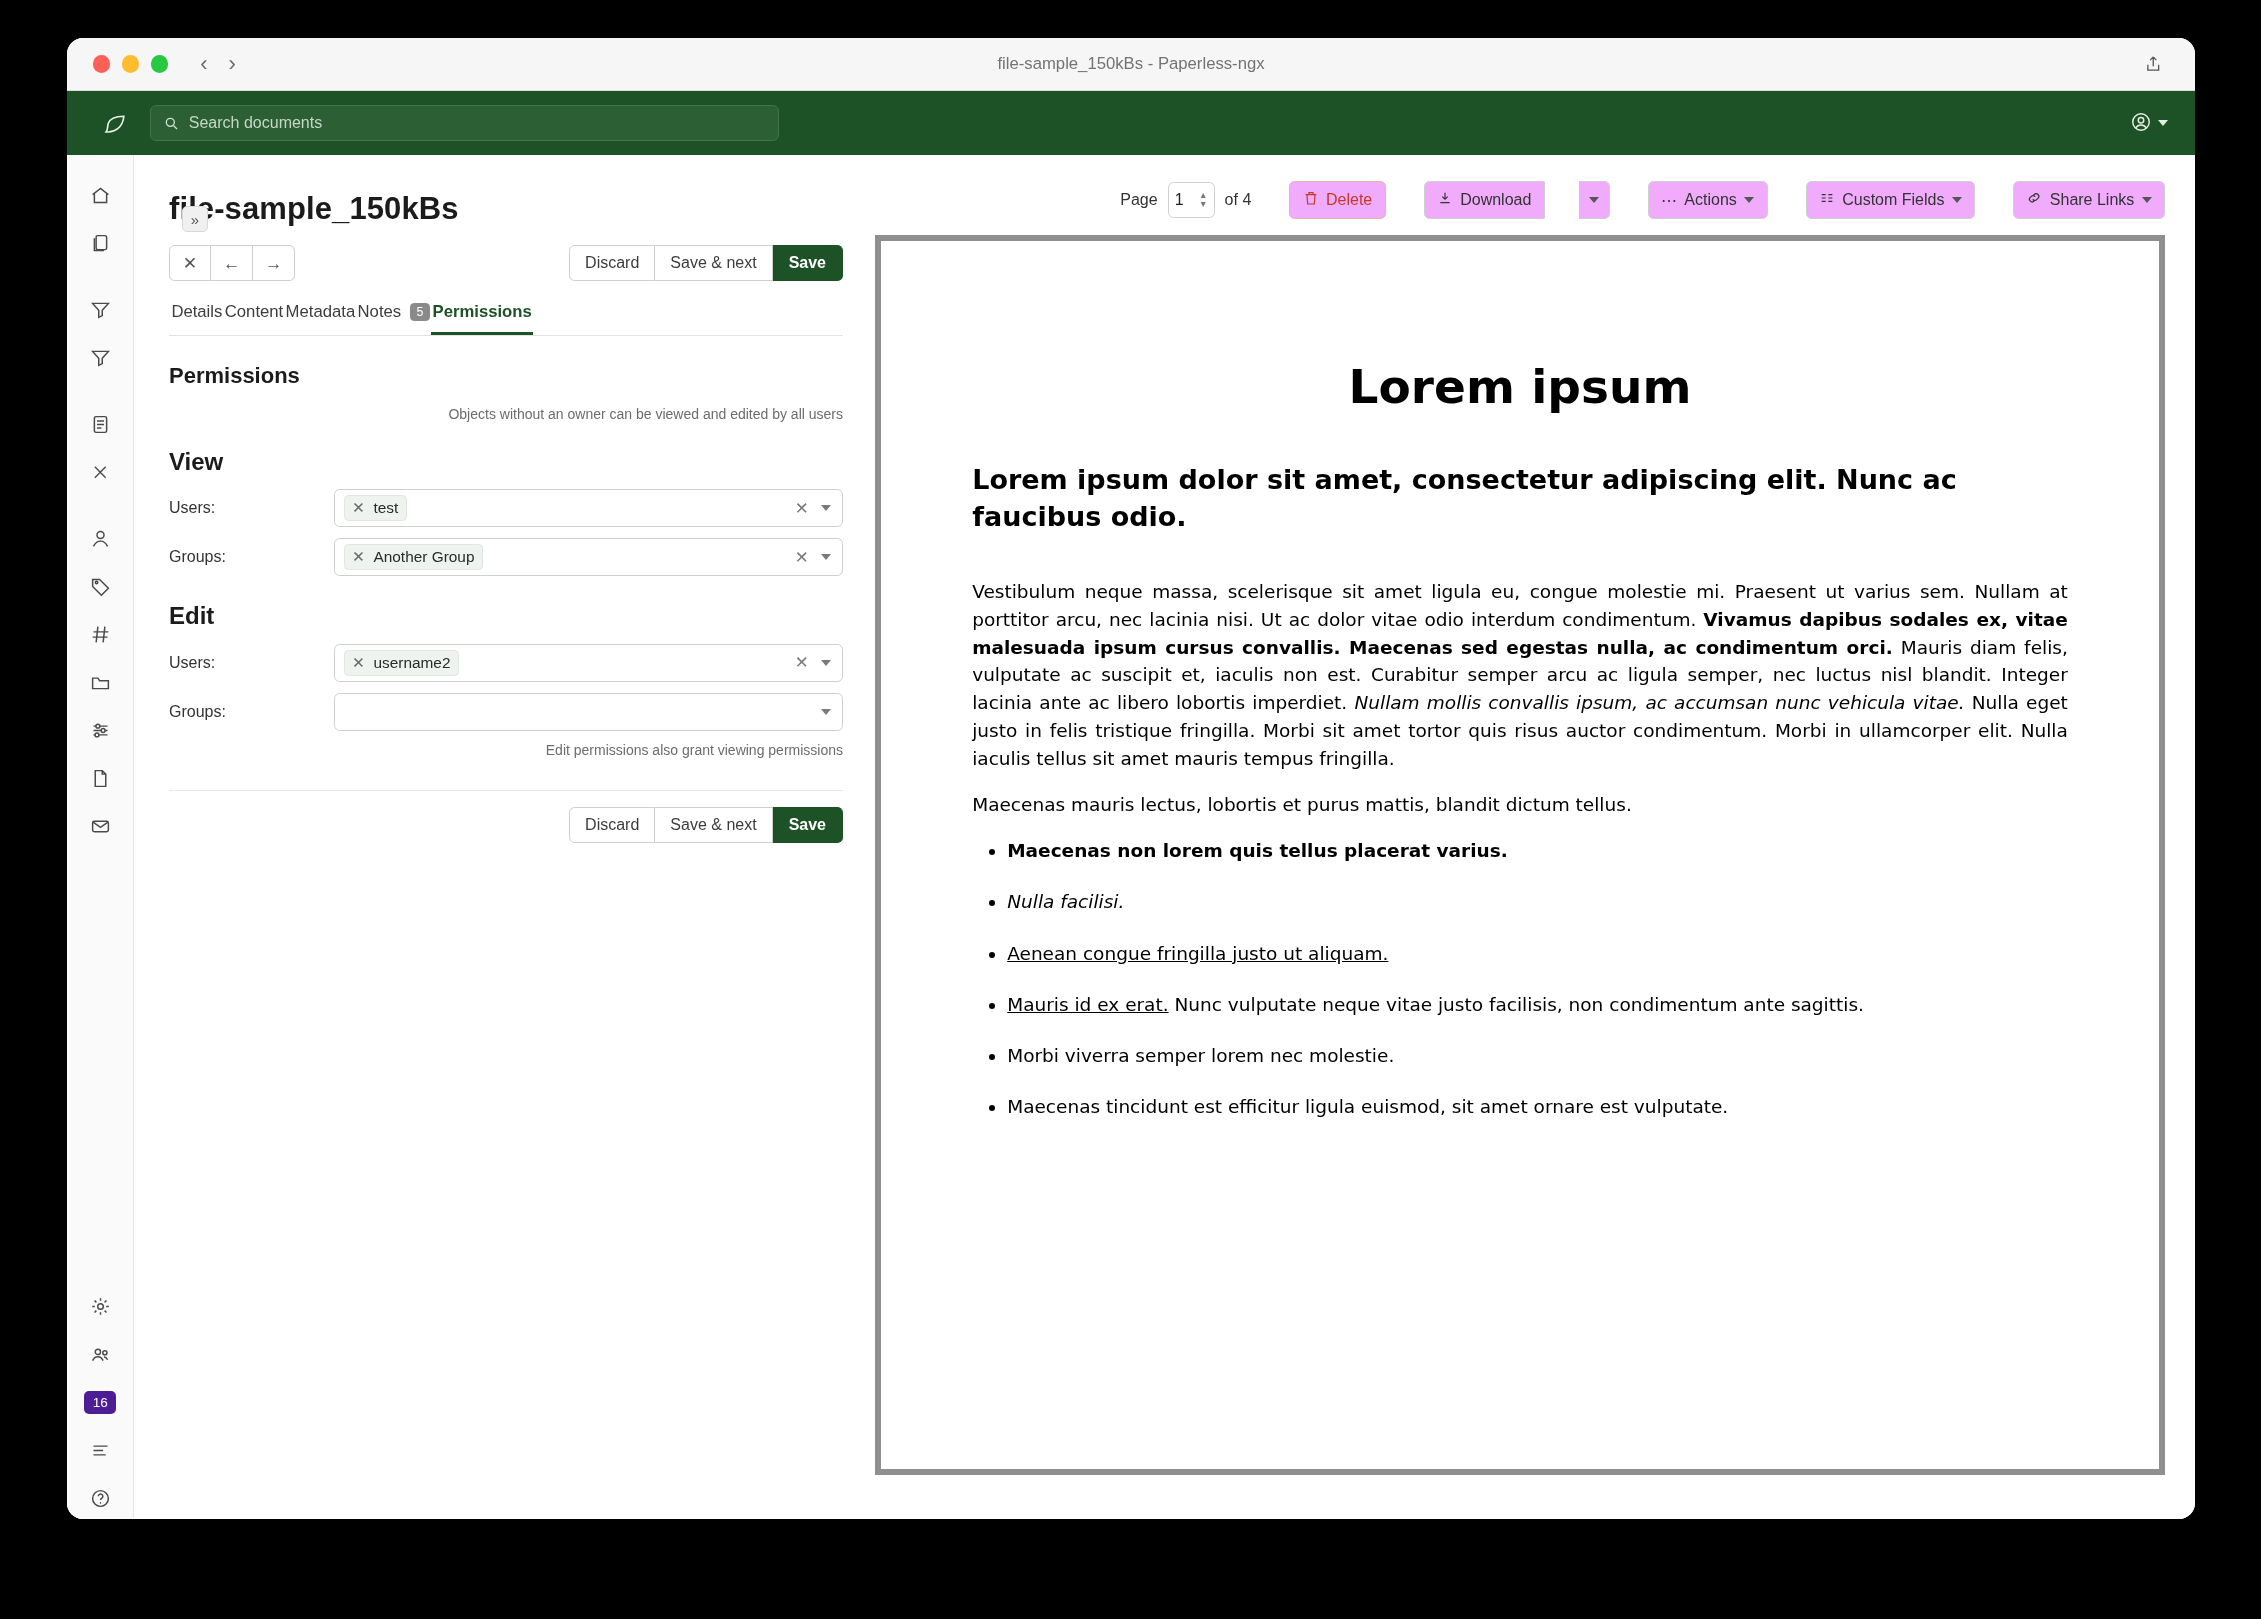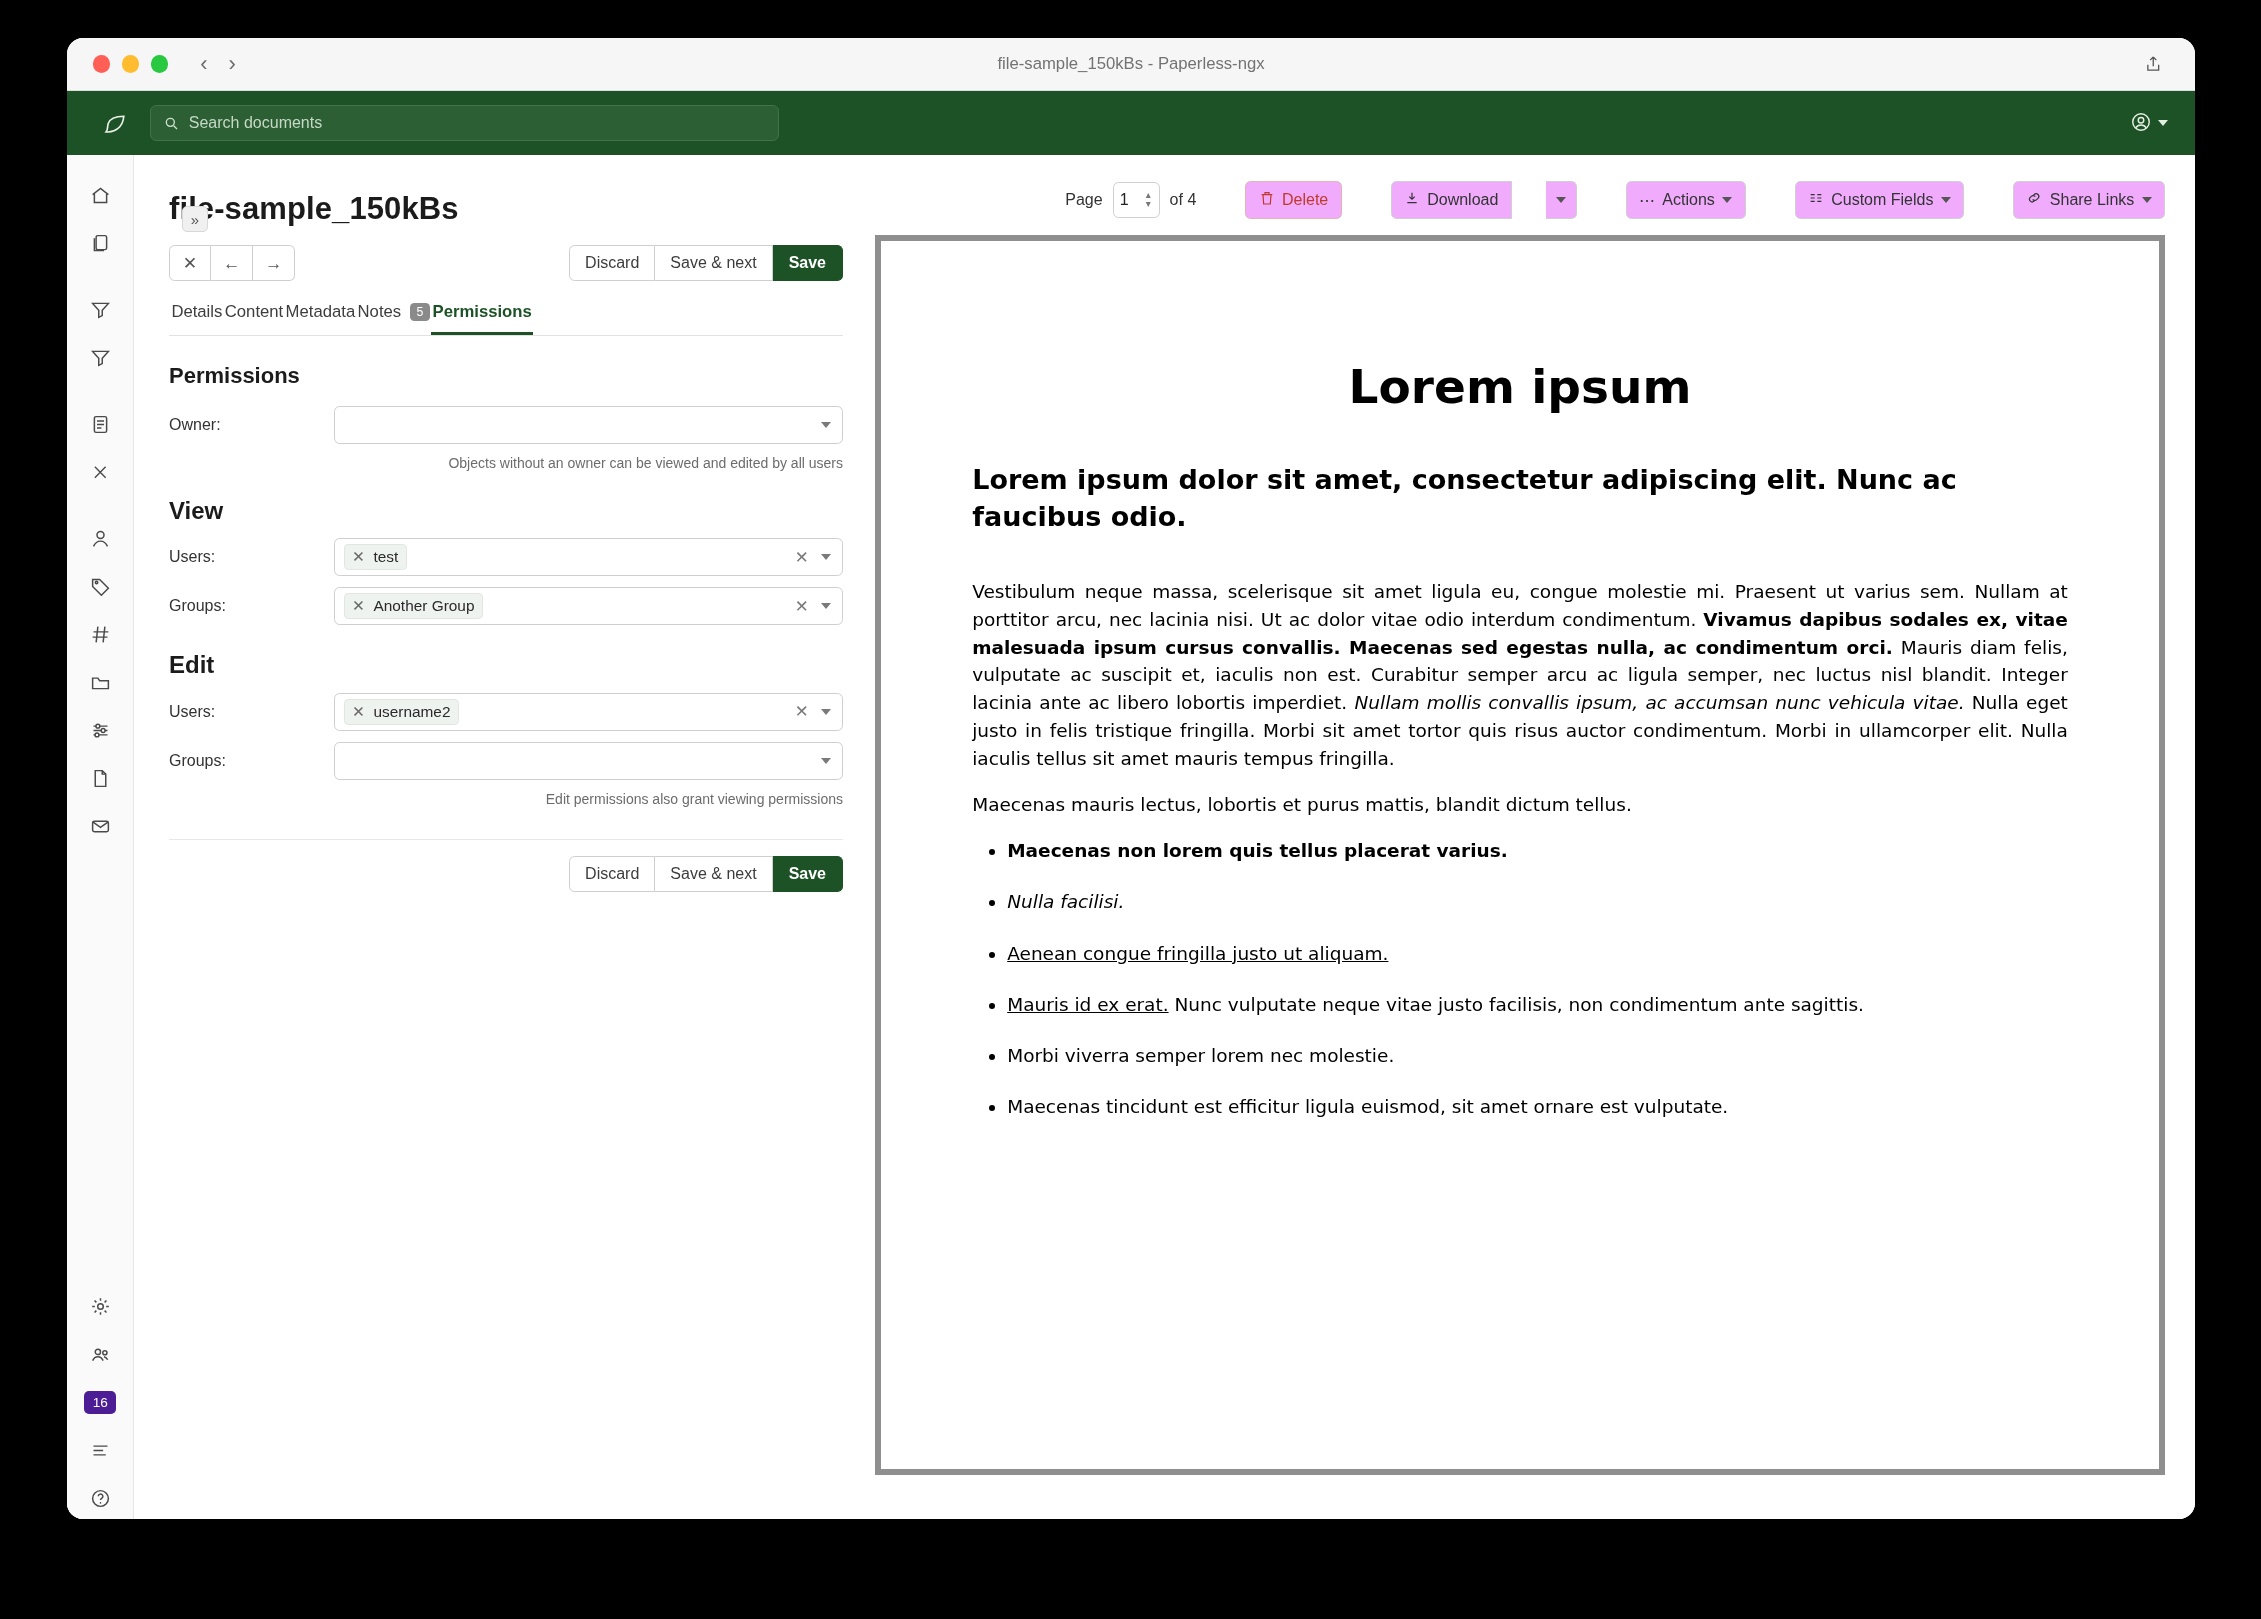--- a/index.html
+++ b/index.html
@@ -290,21 +290,21 @@
   
   .viewer-wrap {
     flex: 1;
     position: relative;
     padding: 0 30px 0 0;
   }
   .viewer-toolbar {
     display: flex;
     align-items: center;
     justify-content: flex-end;
-    gap: 15px;
+    gap: 4px;
     padding: 26px 0 16px 0;
   }
   .page-ctl {
     display: flex; align-items: center; gap: 10px;
     font-size: 16px; color: #333;
   }
   .page-input {
     width: 47px; height: 36px;
     border: 0.6px solid #cfcfcf;
     border-radius: 5.6px;
@@ -584,29 +584,20 @@
               <span>Notes</span>
               <span class="notes-badge">5</span>
             </div>
             <div class="tab active">
               <span>Permissions</span>
             </div>
           </div>
 
           <div class="section-h">Permissions</div>
 
-          <div class="form-row">
-            <div class="f-label">Owner:</div>
-            <div class="f-ctrl">
-              <span></span>
-              <span class="ctrl-right">
-                <span class="caret-dn" style="color:#7a7a7a;"></span>
-              </span>
-            </div>
-          </div>
           <div class="hint">Objects without an owner can be viewed and edited by all users</div>
 
           <div class="sub-h">View</div>
 
           <div class="form-row">
             <div class="f-label">Users:</div>
             <div class="f-ctrl">
               <span class="chip">
                 <span class="x">✕</span>
                 <span>test</span>

